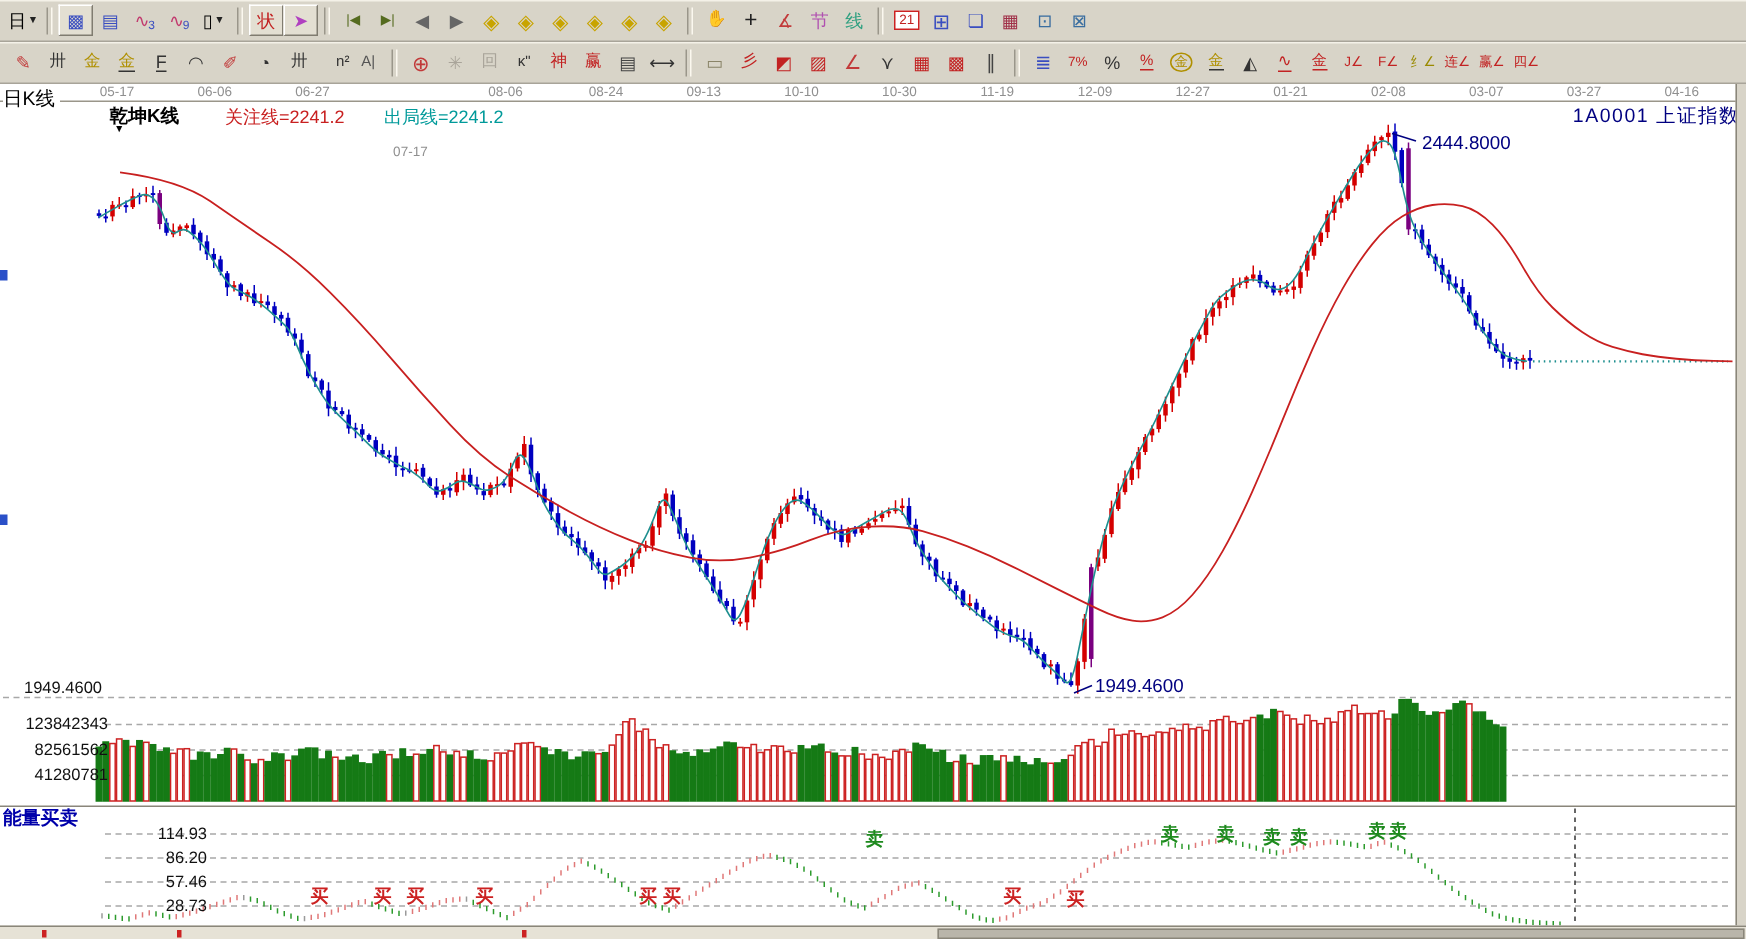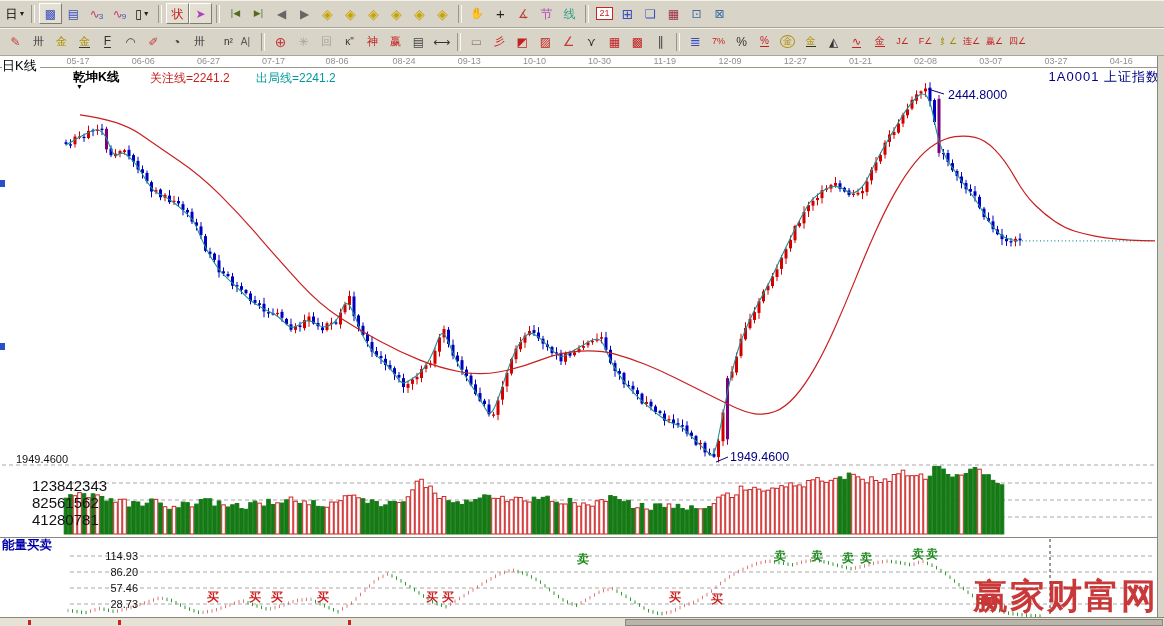--- a/index.html
+++ b/index.html
@@ -26,21 +26,21 @@
   #lbl-period{left:2px;top:57px;font-size:13px;color:#000;background:#fff;padding-right:3px;}
   #dates span{position:absolute;top:56px;width:34px;text-align:center;font-size:9px;color:#8f8f8f;}
   #lbl-overlay-name{left:73px;top:69px;font-size:12.5px;color:#000;font-weight:600;}
   #overlay-arrow{left:76px;top:83px;font-size:7px;color:#000;}
   #lbl-watch{left:150px;top:70px;font-size:12px;color:#c82020;}
   #lbl-exit{left:256px;top:70px;font-size:12px;color:#009a9a;}
   #lbl-symbol{right:4px;top:68px;font-size:13px;color:#000080;font-weight:400;letter-spacing:1px;}
   #ann-high{left:948px;top:88px;font-size:12.5px;color:#000080;}
   #ann-low{left:730px;top:450px;font-size:12.5px;color:#000080;}
   #lbl-low-axis{left:0;top:453px;width:68px;text-align:right;font-size:11px;color:#111;}
-  .axlab{position:absolute;left:0;width:48px;text-align:right;font-size:15px;color:#111;margin-left:32px;}
+  .axlab{position:absolute;left:0;width:72px;text-align:right;font-size:11px;color:#111;}
   .osclab{position:absolute;left:0;width:138px;text-align:right;font-size:11px;color:#111;}
   #lbl-osc-title{left:2px;top:537px;font-size:12.5px;color:#0000aa;font-weight:600;}
   #watermark{right:6px;top:573px;font-size:35px;font-weight:bold;color:rgba(198,40,40,.92);
              font-family:"DejaVu Serif","Liberation Serif",serif;letter-spacing:2px;}
   .pane-mark{position:absolute;left:0;width:5px;height:7px;background:#2a50c8;}
   #right-strip{position:absolute;left:1157px;top:56px;width:7px;height:561px;background:#d8d4c8;
                border-left:1px solid #8a867a;}
   
   #scrollbar{position:absolute;left:0;top:617px;width:1164px;height:9px;background:#e6e2d6;
              border-top:1px solid #8a867a;box-sizing:border-box;}
@@ -1186,21 +1186,21 @@
       <span class="tbtn">
         <span class="g" style="color: rgb(194, 34, 34); font-size: 9px;">四∠</span>
       </span>
     </div>
 
   <div class="ov" id="lbl-period">日K线</div>
   <div id="dates">
       <span style="left: 61px;">05-17</span>
       <span style="left: 126.2px;">06-06</span>
       <span style="left: 191.4px;">06-27</span>
-      <span style="left: 256.6px;">07-17</span>
+      <span style="left: 256.6px; margin-top: 40px;">07-17</span>
       <span style="left: 320px;">08-06</span>
       <span style="left: 387px;">08-24</span>
       <span style="left: 452.2px;">09-13</span>
       <span style="left: 517.4px;">10-10</span>
       <span style="left: 582.6px;">10-30</span>
       <span style="left: 647.8px;">11-19</span>
       <span style="left: 713px;">12-09</span>
       <span style="left: 778.2px;">12-27</span>
       <span style="left: 843.4px;">01-21</span>
       <span style="left: 908.6px;">02-08</span>
@@ -1221,21 +1221,20 @@
       <div class="axlab" style="top: 494px;">82561562</div>
       <div class="axlab" style="top: 511px;">41280781</div>
     </div>
   <div class="ov" id="lbl-osc-title">能量买卖</div>
   <div id="osc-axis">
       <div class="osclab" style="top: 550px;">114.93</div>
       <div class="osclab" style="top: 566px;">86.20</div>
       <div class="osclab" style="top: 582px;">57.46</div>
       <div class="osclab" style="top: 598px;">28.73</div>
     </div>
-  <div class="ov" id="watermark">赢家财富网</div>
   <div class="pane-mark" style="top:180px"></div>
   <div class="pane-mark" style="top:343px"></div>
   <div id="right-strip"></div>
 
   <div id="scrollbar">
     <div id="scroll-thumb"></div>
   <div class="scroll-mark" style="left: 28px;"></div>
       <div class="scroll-mark" style="left: 118px;"></div>
       <div class="scroll-mark" style="left: 348px;"></div>
     </div>

